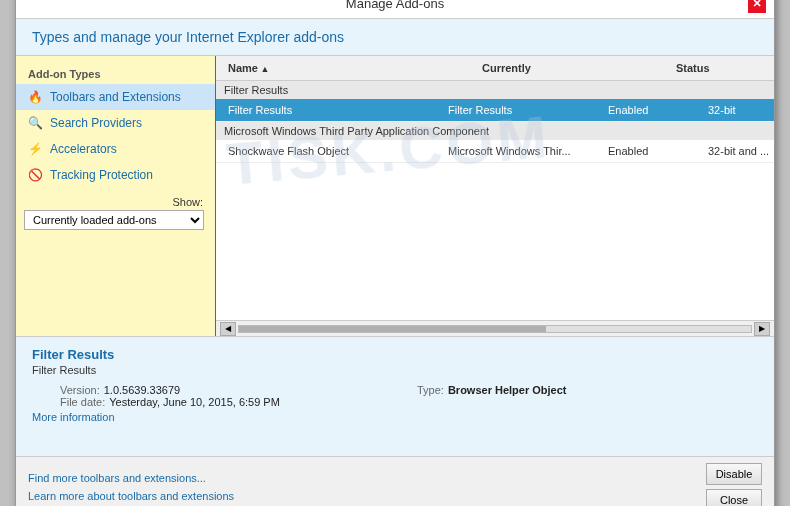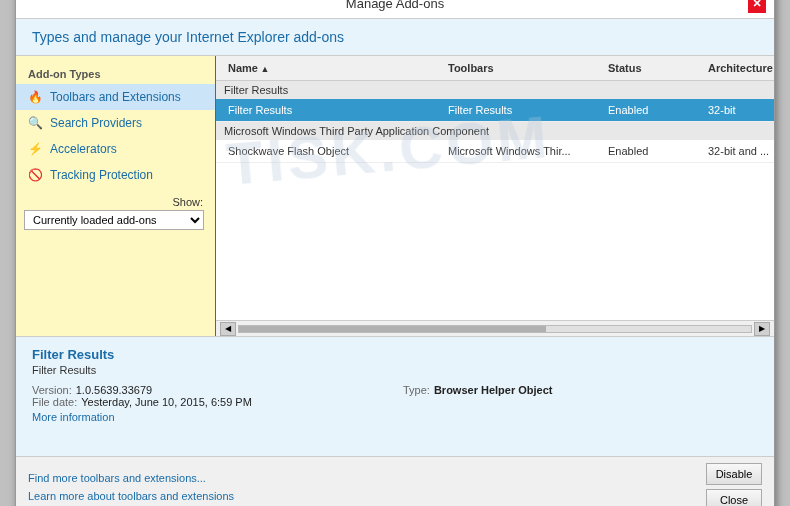--- a/index.html
+++ b/index.html
@@ -116,20 +116,21 @@
       flex-direction: column;
       overflow: hidden;
     }
     .table-header {
       display: grid;
       grid-template-columns: 220px 160px 100px 120px 100px;
       background: #f0f0f0;
       border-bottom: 1px solid #ccc;
       padding: 4px 8px;
       position: relative;
+      gap: 34px;
     }
     .table-header-col {
       font-size: 11px;
       font-weight: 600;
       color: #333;
       padding: 2px 4px;
     }
     .table-header-col.sorted::after {
       content: ' ▲';
       font-size: 9px;
@@ -213,20 +214,21 @@
     }
     .detail-subtitle {
       font-size: 11px;
       color: #333;
       margin-bottom: 8px;
     }
     .detail-grid {
       display: grid;
       grid-template-columns: 1fr 1fr;
       gap: 4px 16px;
+      margin-left: 28px;
     }
     .detail-row {
       display: flex;
       gap: 4px;
       align-items: baseline;
     }
     .detail-label {
       font-size: 11px;
       color: #666;
       white-space: nowrap;
@@ -337,21 +339,21 @@
         <option>Downloaded controls</option>
       </select>
     </div>
 
     <div class="content-area" style="position:relative;">
 
       <div class="watermark">TISK.COM</div>
 
       <div class="table-header">
         <div class="table-header-col sorted">Name</div>
-        <div class="table-header-col">Toolbars</div>
+        <div class="table-header-col">Currently</div>
         <div class="table-header-col">Status</div>
         <div class="table-header-col">Architecture</div>
 
       </div>
 
       <div class="table-body">
 
         <div class="group-header">Filter Results</div>
         <div class="table-row selected">
           <div class="cell">Filter Results</div>

